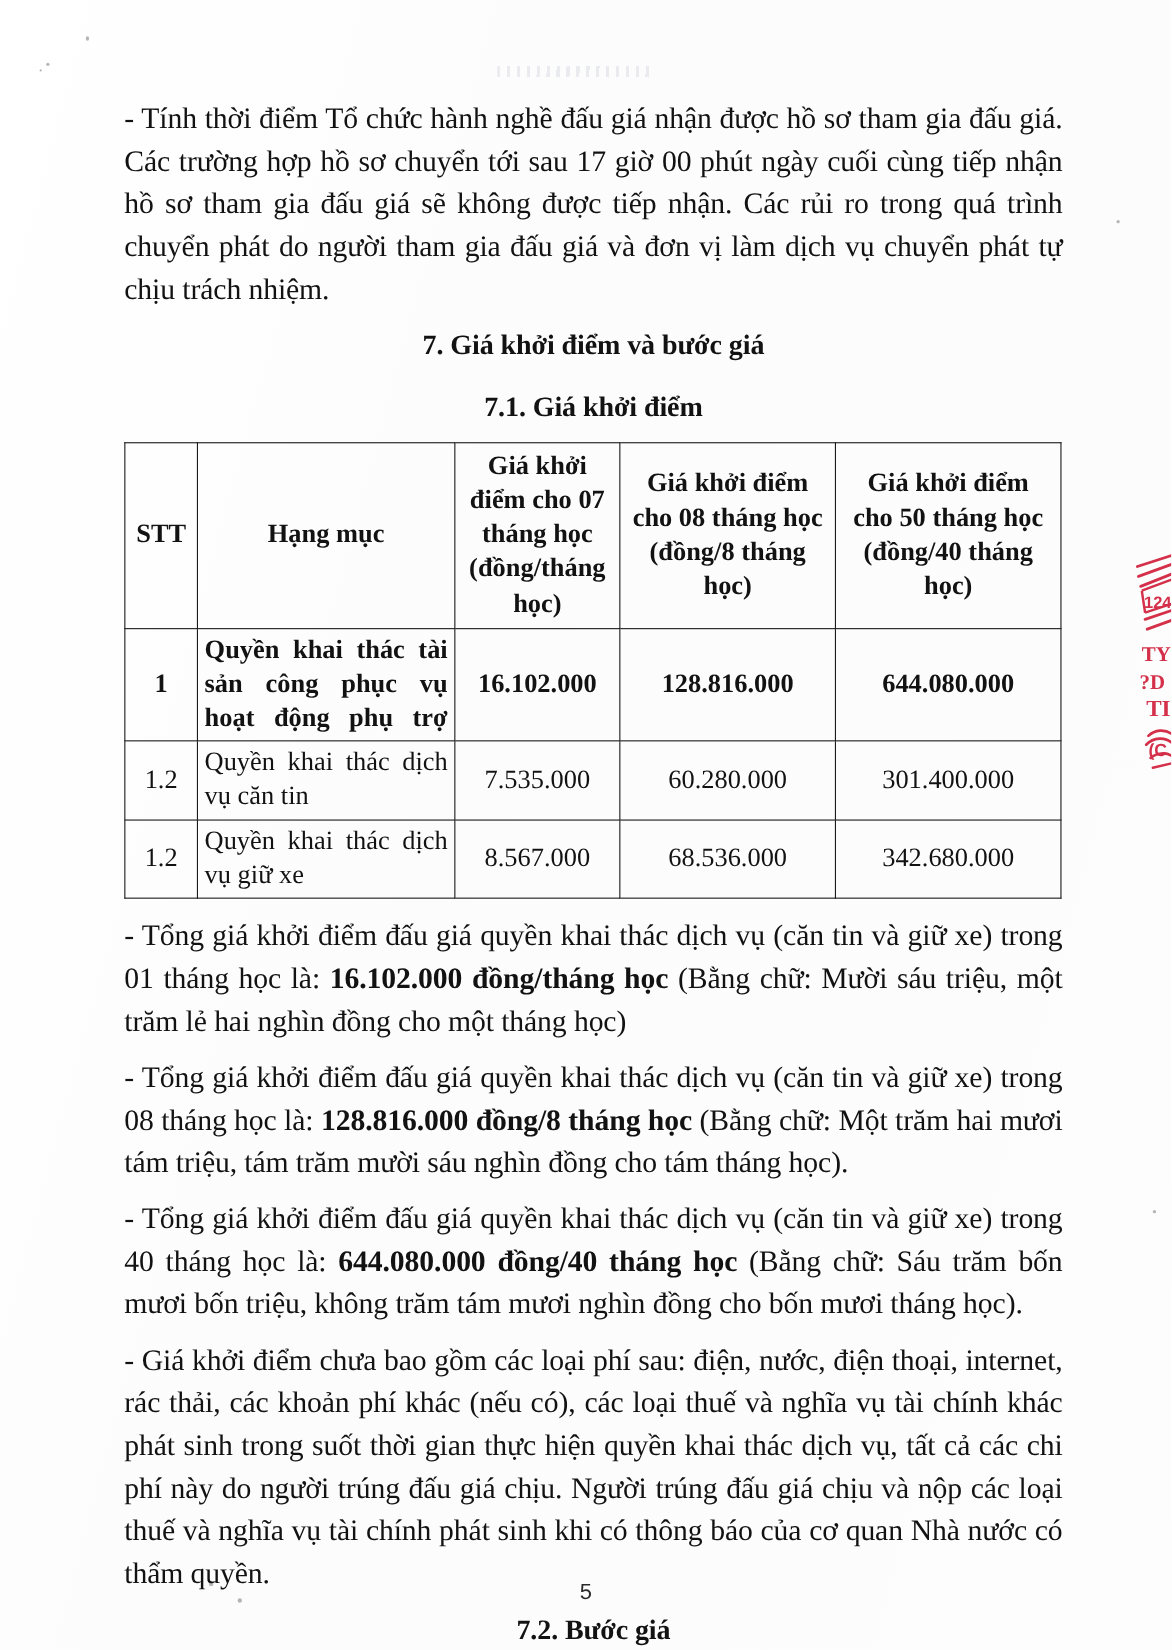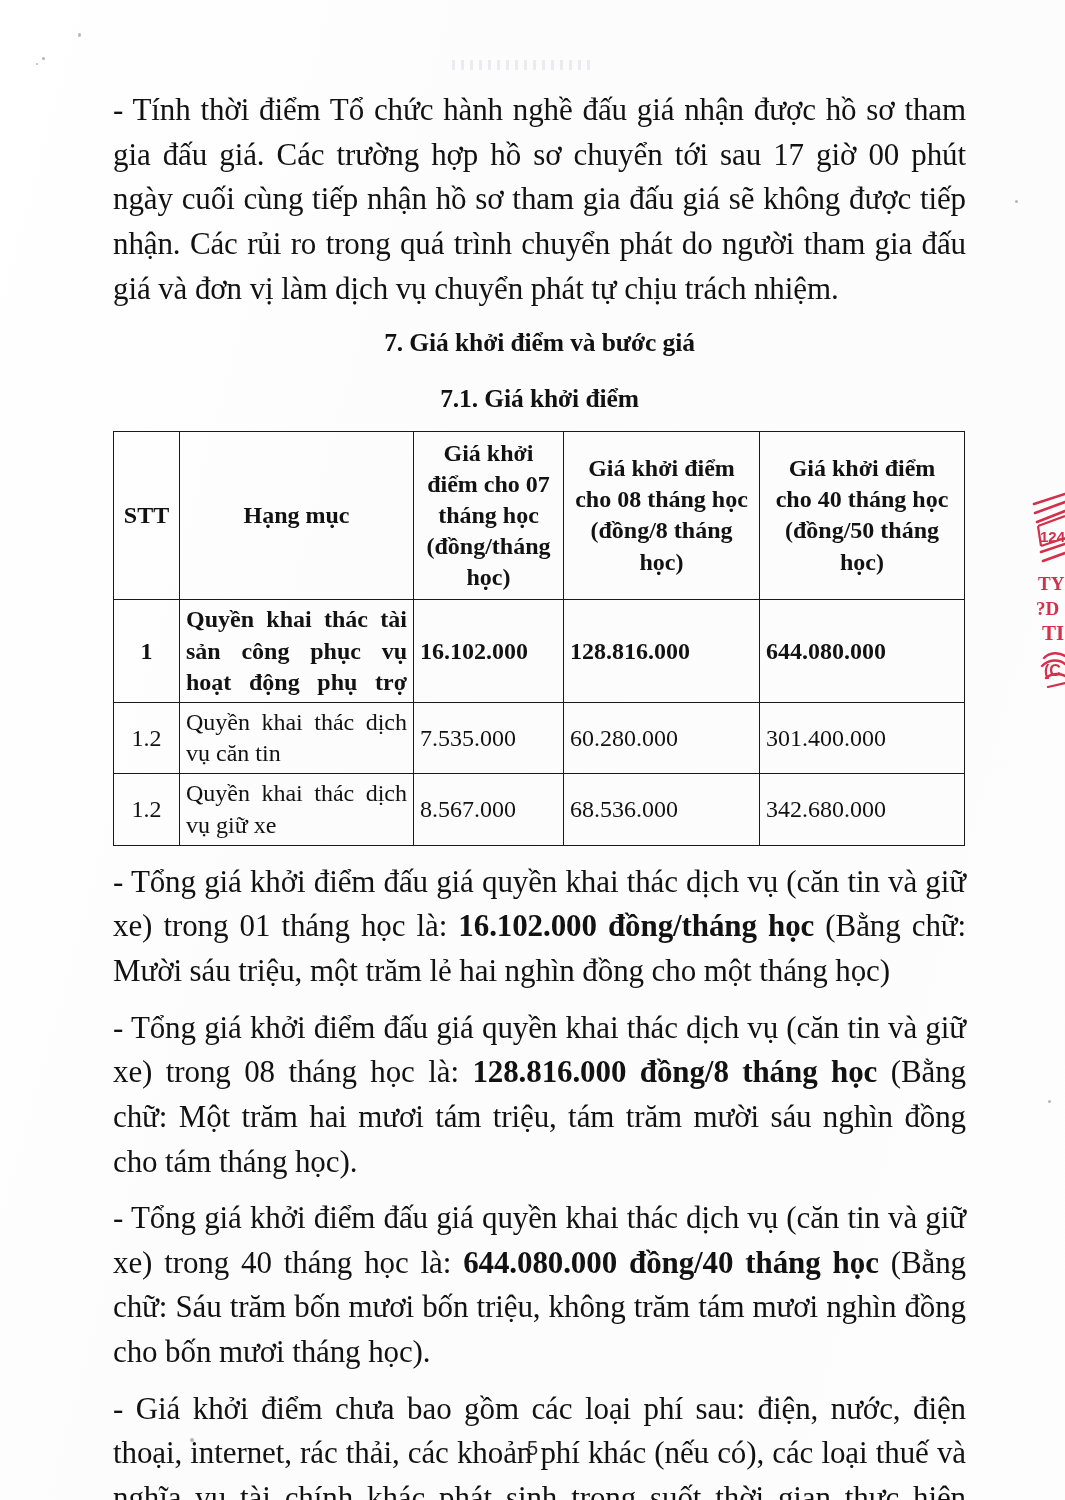--- a/index.html
+++ b/index.html
@@ -35,21 +35,21 @@
 
   .content {
     position: absolute;
     left: 113px;
     top: 88px;
     width: 853px;
   }
 
   p.para {
     margin: 0 0 12px 0;
-    font-size: 31px;
+    font-size: 27px;
     line-height: 1.44;
     text-align: justify;
     text-indent: 0;
     letter-spacing: -0.1px;
   }
 
   h3.heading {
     margin: 14px 0 12px 0;
     font-size: 25.5px;
     line-height: 1.4;
@@ -94,21 +94,21 @@
   }
   td.item {
     text-align: justify;
     text-align-last: justify;
     padding: 4px 8px;
     font-size: 24px;
     line-height: 1.26;
     margin-top: 28px;
   }
   td.num {
-    text-align: left;
+    text-align: center;
     font-size: 24.5px;
     white-space: nowrap;
   }
   tr.row-main td { font-weight: bold; }
   tr.row-main td.item { text-align-last: justify; }
   tr.row-sub td.item { text-align-last: left; }
 
   
   .page-number {
     position: absolute;
@@ -118,21 +118,21 @@
     text-align: center;
     font-size: 20px;
     font-family: "Liberation Sans", "DejaVu Sans", sans-serif;
     color: #2a2a2a;
   }
 
   
   .stamp-fragment {
     position: absolute;
     left: 1032px;
-    top: 482px;
+    top: 493px;
     width: 33px;
     height: 212px;
     overflow: hidden;
     pointer-events: none;
   }
   .stamp-fragment svg { display: block; }
 
   
   .speck {
     position: absolute;
@@ -185,21 +185,21 @@
           <col class="c-m1">
           <col class="c-m8">
           <col class="c-m40">
       </colgroup>
       <thead>
         <tr>
           <th>STT</th>
           <th>Hạng mục</th>
           <th>Giá khởi điểm cho 07 tháng học (đồng/tháng học)</th>
           <th>Giá khởi điểm cho 08 tháng học (đồng/8 tháng học)</th>
-          <th>Giá khởi điểm cho 40 tháng học (đồng/50 tháng học)</th>
+          <th>Giá khởi điểm cho 50 tháng học (đồng/40 tháng học)</th>
         </tr>
       </thead>
       <tbody>
         <tr class="row-main">
           <td class="stt">1</td>
           <td class="item">Quyền khai thác tài sản công phục vụ hoạt động phụ trợ</td>
           <td class="num">16.102.000</td>
           <td class="num">128.816.000</td>
           <td class="num">644.080.000</td>
         </tr>

